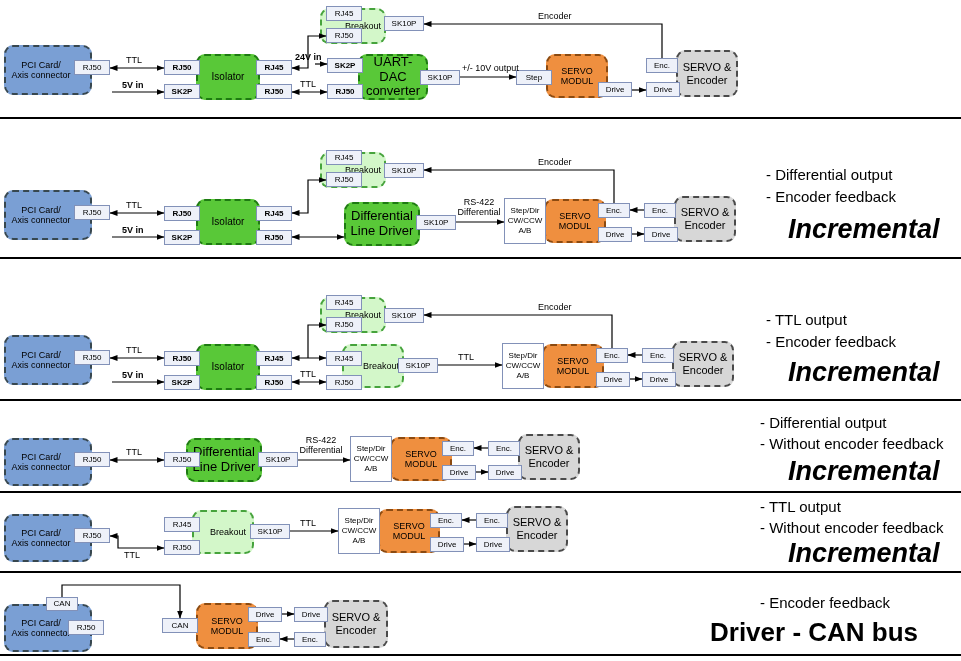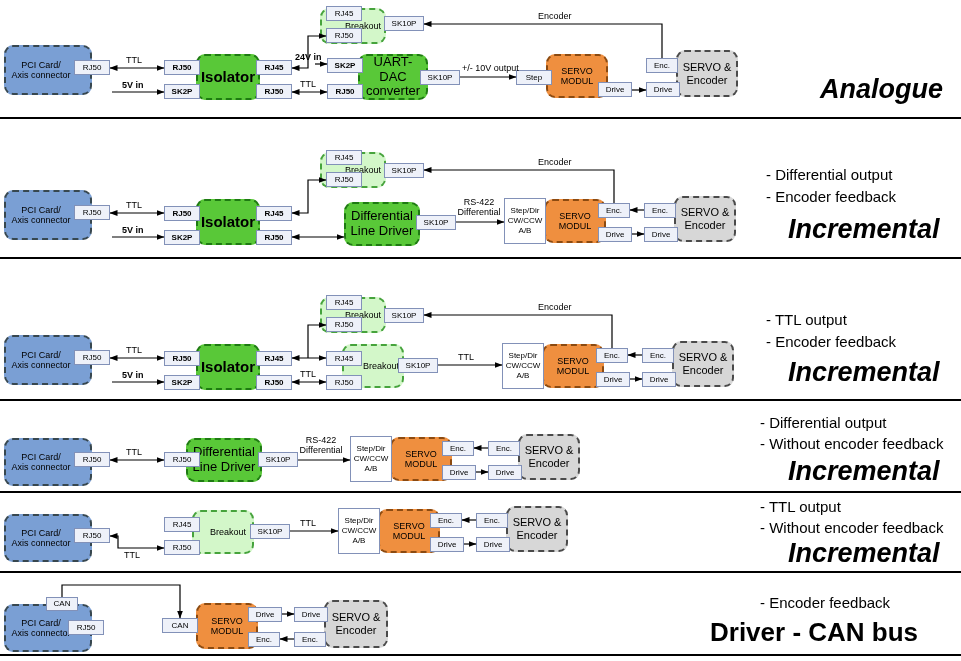--- a/index.html
+++ b/index.html
@@ -2,21 +2,21 @@
 <html style="--pci-fill: #7a9fd4; --pci-border: #37474f; --green-fill: #59c838; --green-border: #1e7a12; --breakout-fill: #d3f7c9; --breakout-border: #46a33c; --servo-fill: #ef8f3f; --servo-border: #8c4a10; --gray-fill: #d7d7d7; --gray-border: #4a4a4a; --conn-fill: #eef1f9; --conn-border: #8291b8; --wire: #000000;"><head>
 <meta charset="utf-8">
 <title>Diagram</title>
 <style>
   html,body{margin:0;padding:0;background:#fff;font-family:"Liberation Sans",sans-serif;color:#000;}
   #diagram{position:relative;width:961px;height:661px;background:#fff;overflow:hidden;}
   .divider{position:absolute;left:0;width:961px;height:2px;background:var(--wire,#000);z-index:1;}
   .node{position:absolute;display:flex;align-items:center;justify-content:center;text-align:center;
         white-space:pre-line;line-height:1.15;box-sizing:border-box;}
   .pci{background:var(--pci-fill,#7a9fd4);border:2px dashed var(--pci-border,#37474f);border-radius:9px;font-size:9px;z-index:2;}
-  .isolator{background:var(--green-fill,#59c838);border:2px dashed var(--green-border,#1e7a12);border-radius:9px;font-size:15px;font-weight:bold;z-index:2;}
+  .isolator{background:var(--green-fill,#59c838);border:2px dashed var(--green-border,#1e7a12);border-radius:9px;font-size:10px;font-weight:normal;z-index:2;}
   .green{background:var(--green-fill,#59c838);border:2px dashed var(--green-border,#1e7a12);border-radius:9px;font-size:13px;z-index:2;}
   .breakout{background:var(--breakout-fill,#d3f7c9);border:2px dashed var(--breakout-border,#46a33c);border-radius:9px;font-size:9px;z-index:2;}
   .servo{background:var(--servo-fill,#ef8f3f);border:2px dashed var(--servo-border,#8c4a10);border-radius:9px;font-size:9px;z-index:2;}
   .gray{background:var(--gray-fill,#d7d7d7);border:2px dashed var(--gray-border,#4a4a4a);border-radius:9px;font-size:11px;z-index:2;}
   .conn{background:var(--conn-fill,#eef1f9);border:1px solid var(--conn-border,#8291b8);font-size:8px;z-index:3;}
   .stepdir{background:#fff;border:1px solid var(--conn-border,#8291b8);font-size:8px;line-height:1.25;z-index:3;}
   .bold{font-weight:bold;}
   .lbl{position:absolute;white-space:pre-line;z-index:4;line-height:1.15;}
   .sm{font-size:9px;}
   .smb{font-size:9px;font-weight:bold;}
@@ -209,21 +209,20 @@
     <div class="node conn" style="left: 294px; top: 607px; width: 34px; height: 15px;">Drive</div>
     <div class="node conn" style="left: 294px; top: 632px; width: 32px; height: 15px;">Enc.</div>
     <div class="node gray" style="left: 324px; top: 600px; width: 64px; height: 48px;">SERVO &amp;
 Encoder</div>
     <div class="lbl sm" style="left: 126px; top: 55px;">TTL</div>
     <div class="lbl smb" style="left: 295px; top: 52px;">24V in</div>
     <div class="lbl smb" style="left: 122px; top: 80px;">5V in</div>
     <div class="lbl sm" style="left: 300px; top: 79px;">TTL</div>
     <div class="lbl sm" style="left: 462px; top: 63px;">+/- 10V output</div>
     <div class="lbl sm" style="left: 538px; top: 11px;">Encoder</div>
-    <div class="lbl big" style="left: 820px; top: 74px;">Analogue</div>
     <div class="lbl sm" style="left: 126px; top: 200px;">TTL</div>
     <div class="lbl smb" style="left: 122px; top: 225px;">5V in</div>
     <div class="lbl sm" style="left: 538px; top: 157px;">Encoder</div>
     <div class="lbl sm" style="left: 450px; top: 197px; width: 58px; text-align: center;">RS-422
 Differential</div>
     <div class="lbl feat" style="left: 766px; top: 166px;">- Differential output</div>
     <div class="lbl feat" style="left: 766px; top: 188px;">- Encoder feedback</div>
     <div class="lbl big" style="left: 788px; top: 214px;">Incremental</div>
     <div class="lbl sm" style="left: 126px; top: 345px;">TTL</div>
     <div class="lbl smb" style="left: 122px; top: 370px;">5V in</div>

